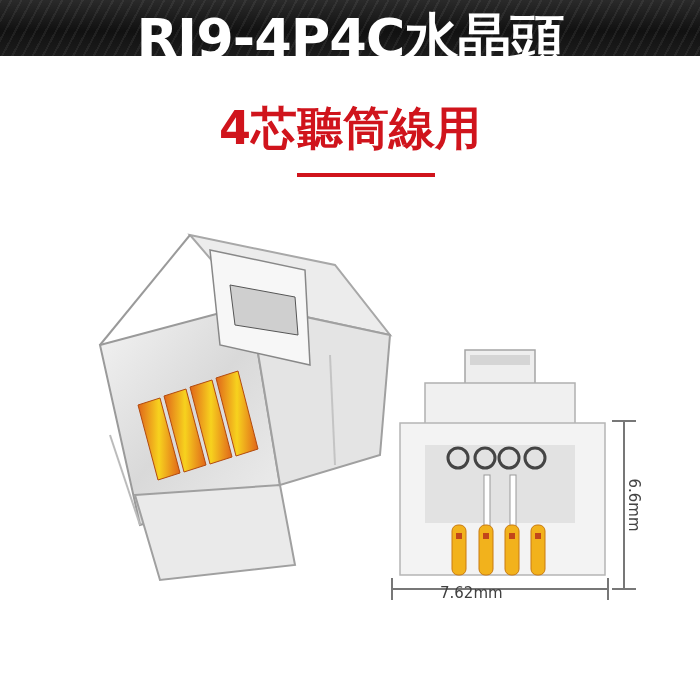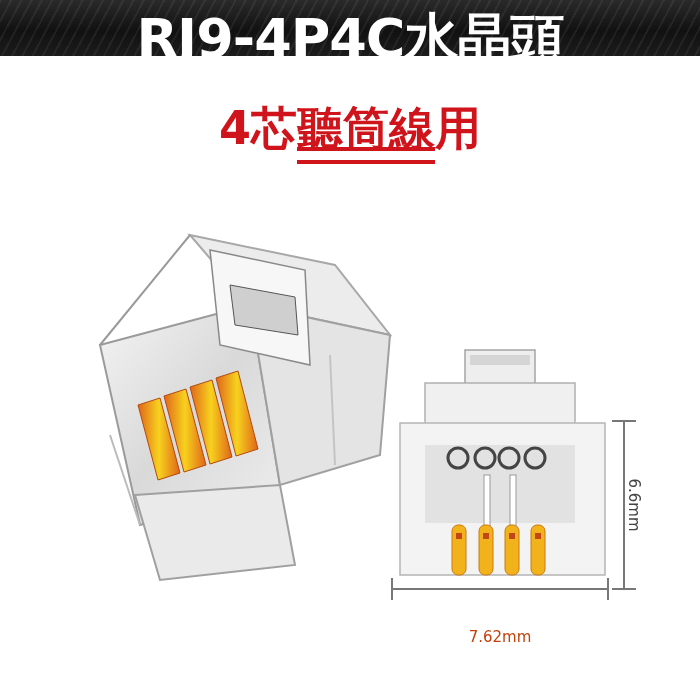--- a/index.html
+++ b/index.html
@@ -5,31 +5,31 @@
   html,body{margin:0;padding:0;background:#fff;}
   body{width:700px;height:700px;position:relative;overflow:hidden;font-family:"DejaVu Sans","Liberation Sans",sans-serif;}
   .banner{position:absolute;left:0;top:0;width:700px;height:56px;
     background:
       repeating-linear-gradient(118deg, rgba(255,255,255,0.06) 0 2px, rgba(0,0,0,0) 2px 9px),
       linear-gradient(180deg,#2a2a2a 0%,#111 55%,#1c1c1c 100%);}
   .banner-title{position:absolute;left:0;top:4px;width:700px;text-align:center;color:#fff;
     font-family:"DejaVu Sans","Liberation Sans",sans-serif;font-weight:bold;font-size:54px;line-height:70px;letter-spacing:-1px;}
   .subtitle{position:absolute;left:0;top:100px;width:700px;text-align:center;color:#d0141c;
     font-weight:bold;font-size:46px;line-height:56px;}
-  .subtitle .ul{border-bottom:4px solid #d0141c;padding-bottom:5px;text-decoration:underline;}
+  .subtitle .ul{border-bottom:4px solid #d0141c;padding-bottom:18px;}
   .product{position:absolute;}
   .dim-v{position:absolute;left:623px;top:420px;width:2px;height:170px;background:#777;}
   .dim-v-cap-top{position:absolute;left:612px;top:420px;width:24px;height:2px;background:#777;}
   .dim-v-cap-bot{position:absolute;left:612px;top:588px;width:24px;height:2px;background:#777;}
   .dim-v-label{position:absolute;left:604px;top:490px;width:60px;height:30px;transform:rotate(90deg);
     font-size:15px;color:#444;text-align:center;line-height:30px;}
   .dim-h{position:absolute;left:392px;top:588px;width:216px;height:2px;background:#777;}
   .dim-h-cap-l{position:absolute;left:391px;top:578px;width:2px;height:22px;background:#777;}
   .dim-h-cap-r{position:absolute;left:607px;top:578px;width:2px;height:22px;background:#777;}
-  .dim-h-label{position:absolute;left:440px;top:628px;width:120px;text-align:center;font-size:15px;color:#c2410c;}
+  .dim-h-label{position:absolute;left:440px;top:584px;width:120px;text-align:left;font-size:15px;color:#404040;}
 </style>
 </head>
 <body>
 
 <div class="banner">
   <div class="banner-title">RJ9-4P4C水晶頭</div>
 </div>
 
 <div class="subtitle">
   <span>4芯</span><span class="ul">聽筒線</span><span>用</span>

